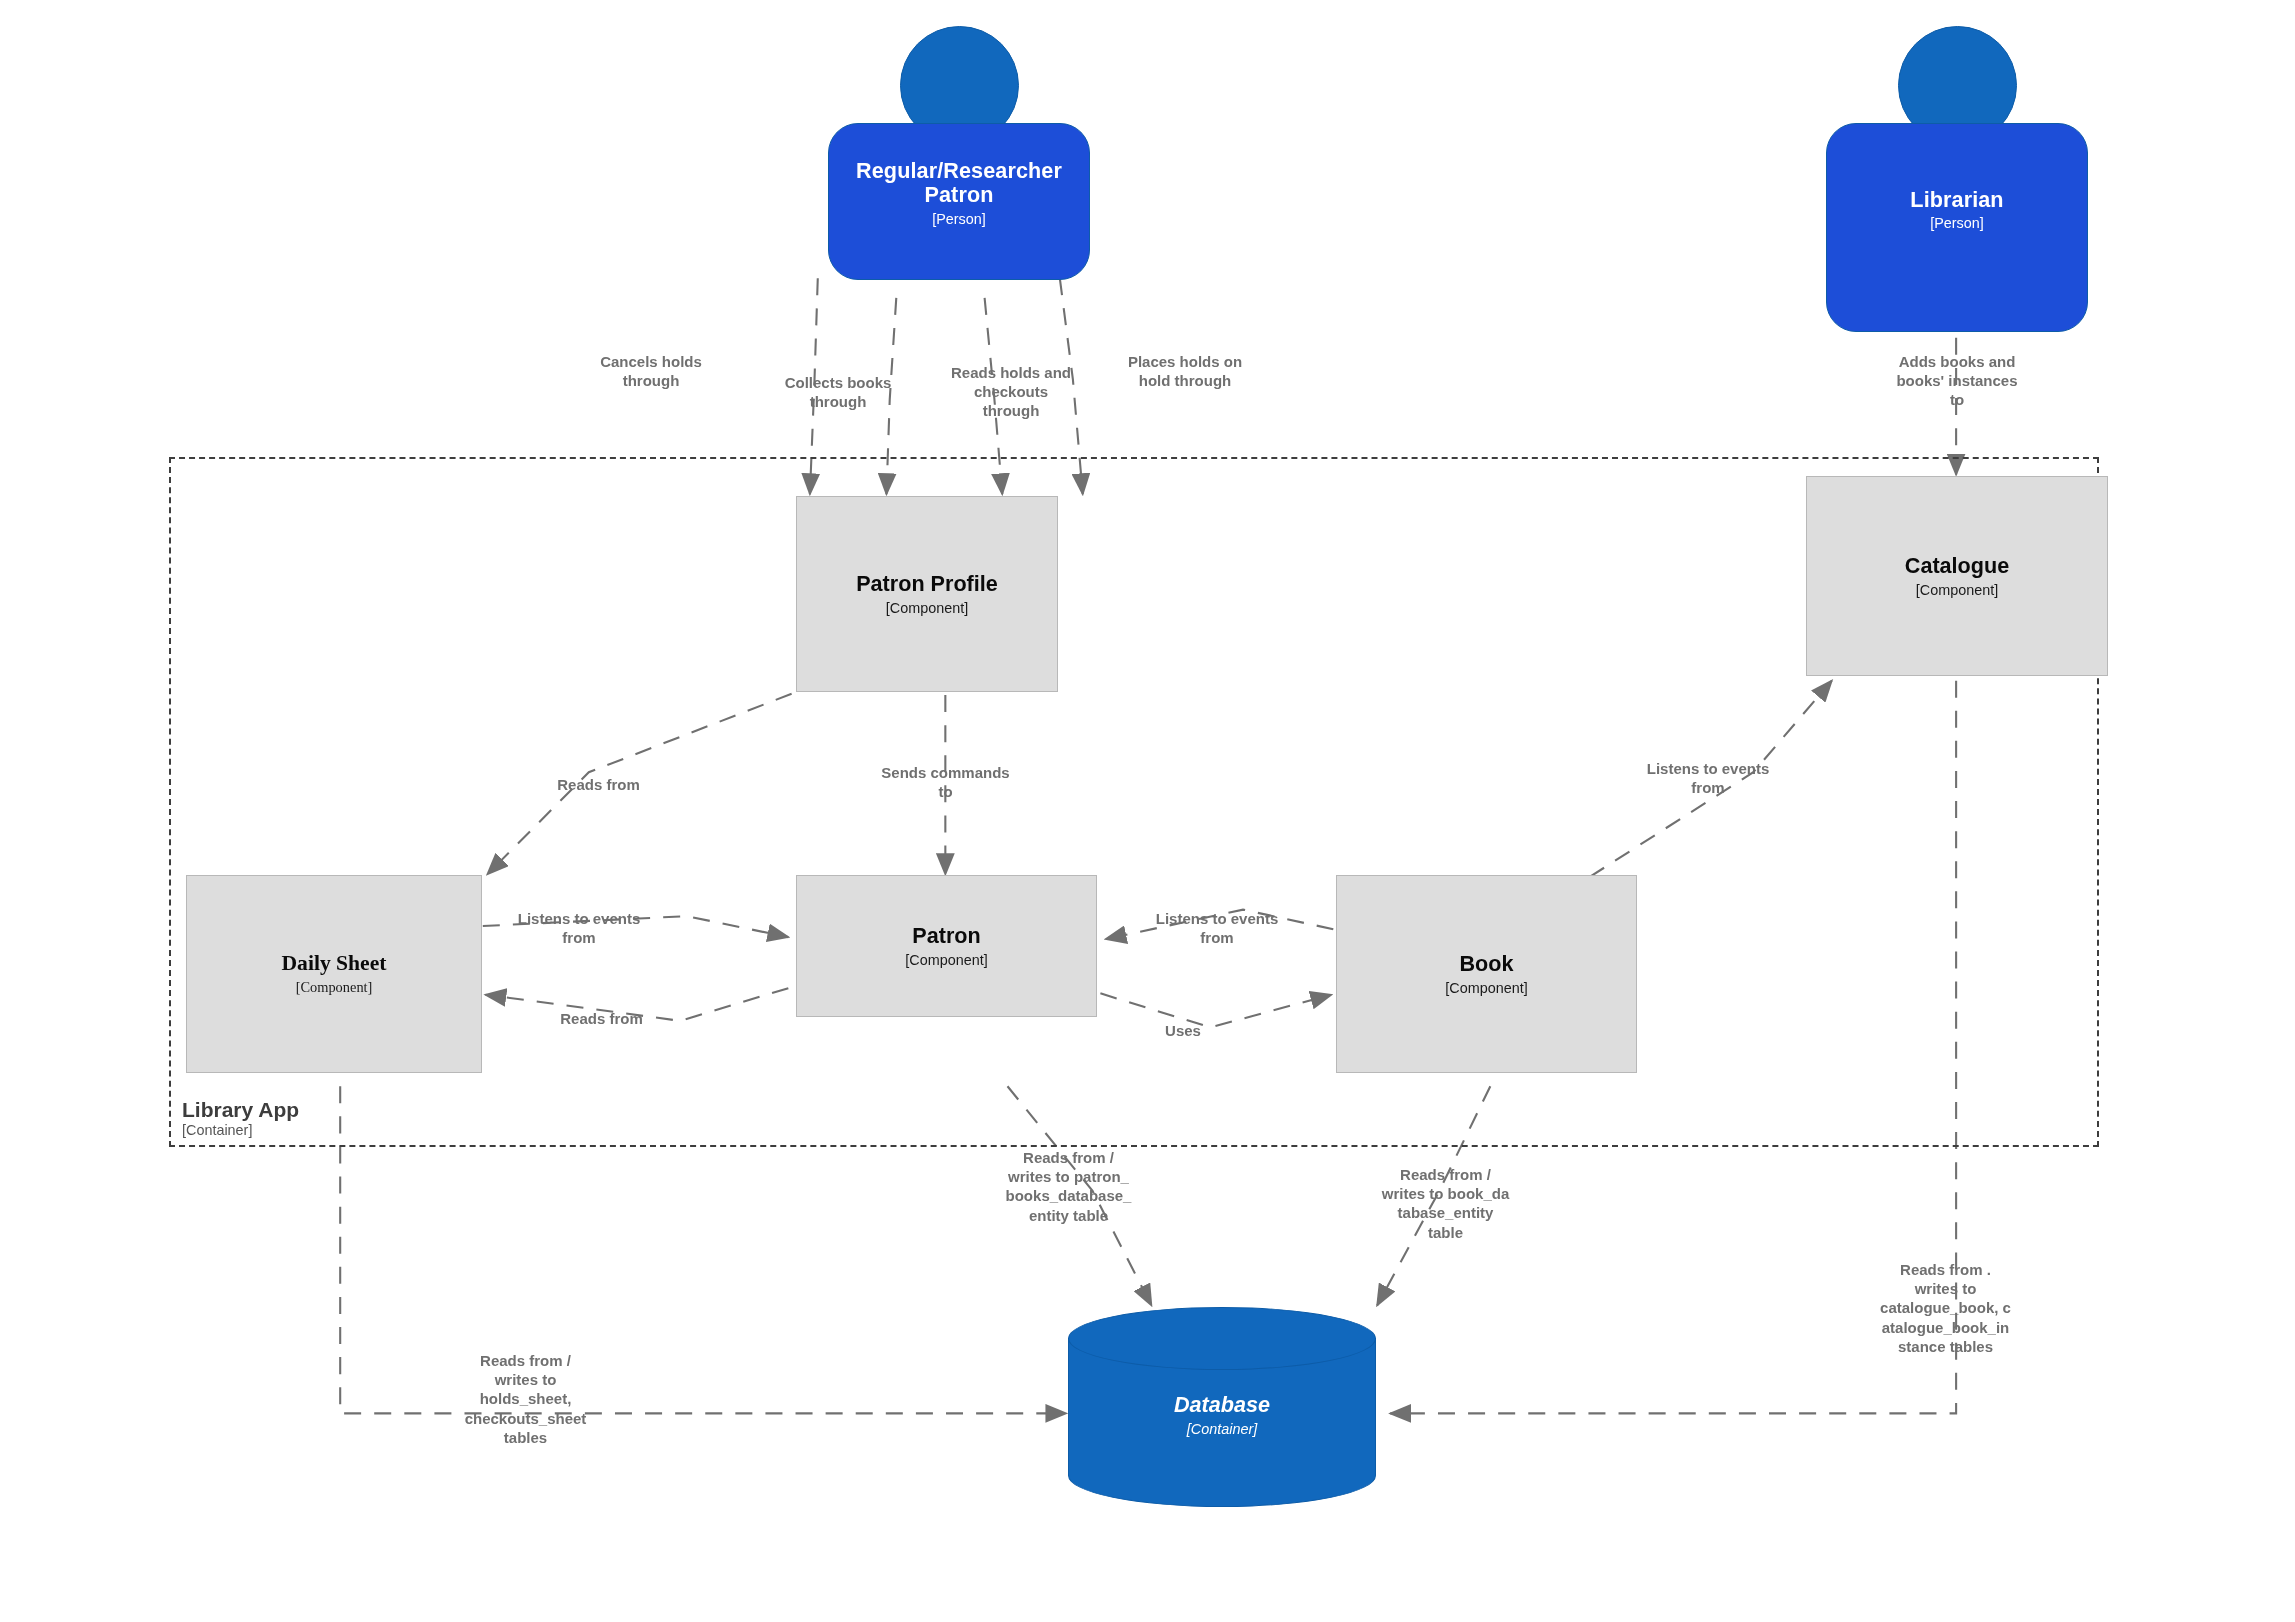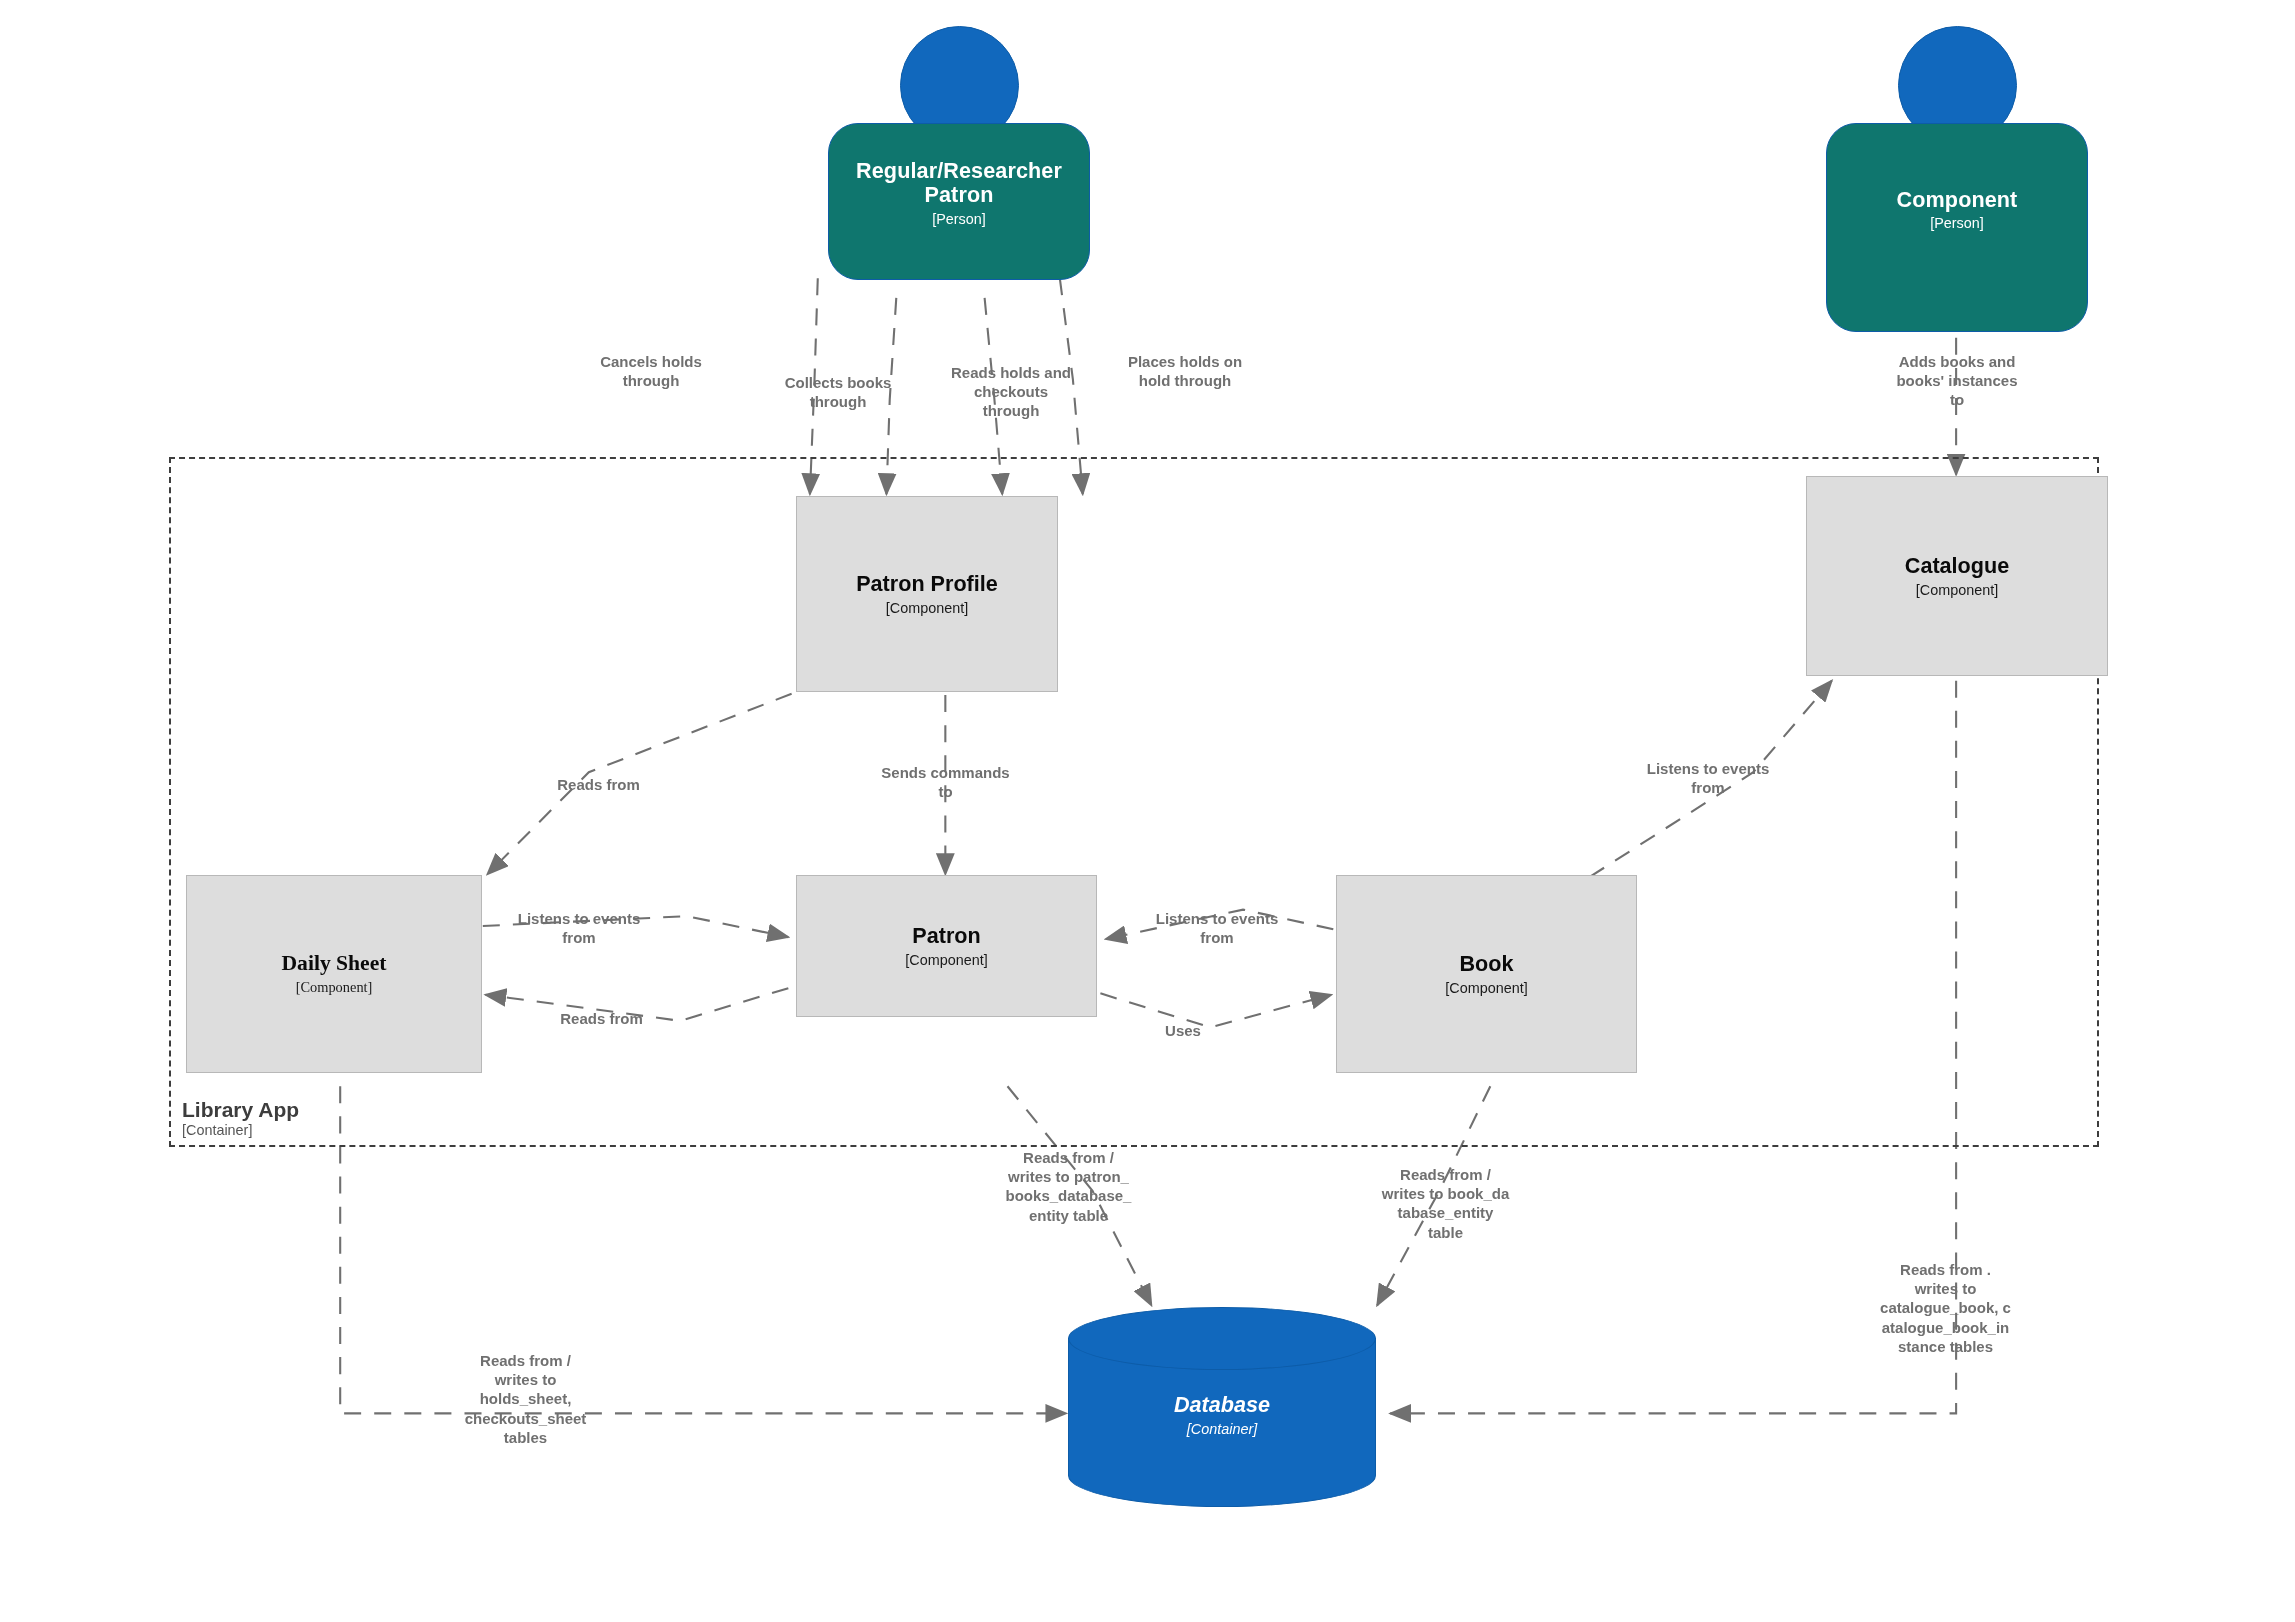--- a/index.html
+++ b/index.html
@@ -31,21 +31,21 @@
   }
   .person .head {
     position: absolute;
     border-radius: 50%;
     background: #1168BD;
     border: 0.7px solid #0D5CA8;
     box-sizing: border-box;
   }
   .person .body {
     position: absolute;
-    background: #0f766e;
+    background: #1d4ed8;
     border: 0.7px solid #0D5CA8;
     box-sizing: border-box;
     border-radius: 30px;
     display: flex;
     flex-direction: column;
     align-items: center;
     justify-content: flex-start;
   }
   .person .p-title {
     color: #ffffff;
@@ -217,21 +217,21 @@
     <div class="body" style="left:0px; top:97px; width:262px; height:157px; padding-top:35px;">
       <div class="p-title">Regular/Researcher
 Patron</div>
       <div class="p-sub">[Person]</div>
     </div>
   </div>
 
   <div class="person" style="left:1826px; top:26px; width:262px; height:281px;">
     <div class="head" style="left:72px; top:0px; width:119px; height:119px;"></div>
     <div class="body" style="left:0px; top:97px; width:262px; height:209px; padding-top:64px;">
-      <div class="p-title">Component</div>
+      <div class="p-title">Librarian</div>
       <div class="p-sub">[Person]</div>
     </div>
   </div>
 
   <div class="component" style="left:796px; top:496px; width:262px; height:196px;align-items:center;">
     <div class="c-title">Patron Profile</div>
     <div class="c-sub">[Component]</div>
   </div>
 
   <div class="component" style="left:1806px; top:476px; width:302px; height:200px;">

